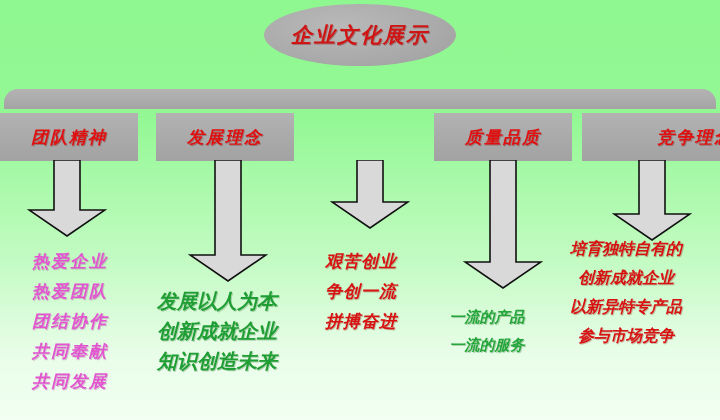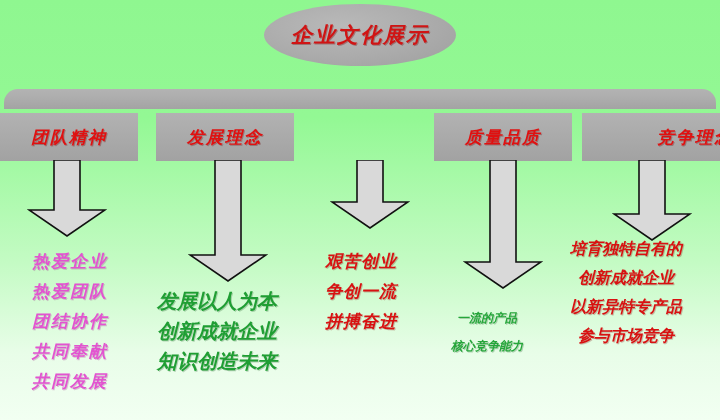--- a/index.html
+++ b/index.html
@@ -172,23 +172,23 @@
     <span class="line">创新成就企业</span>
     <span class="line">知识创造未来</span>
   </div>
 
   <div class="text-col col-red" style="left:298px;top:248px;width:126px;font-size:17px;line-height:30px;letter-spacing:1px;">
     <span class="line">艰苦创业</span>
     <span class="line">争创一流</span>
     <span class="line">拼搏奋进</span>
   </div>
 
-  <div class="text-col col-green" style="left:424px;top:305px;width:126px;font-size:12px;line-height:28px;letter-spacing:0px;">
+  <div class="text-col col-green" style="left:424px;top:305px;width:126px;font-size:15px;line-height:28px;letter-spacing:0px;">
     <span class="line">一流的产品</span>
-    <span class="line">核心竞争能力</span>
+    <span class="line">一流的服务</span>
   </div>
 
   <div class="text-col col-red" style="left:536px;top:236px;width:180px;font-size:16px;line-height:29px;letter-spacing:0px;">
     <span class="line">培育独特自有的</span>
     <span class="line">创新成就企业</span>
     <span class="line">以新异特专产品</span>
     <span class="line">参与市场竞争</span>
   </div>
 
 </div>

